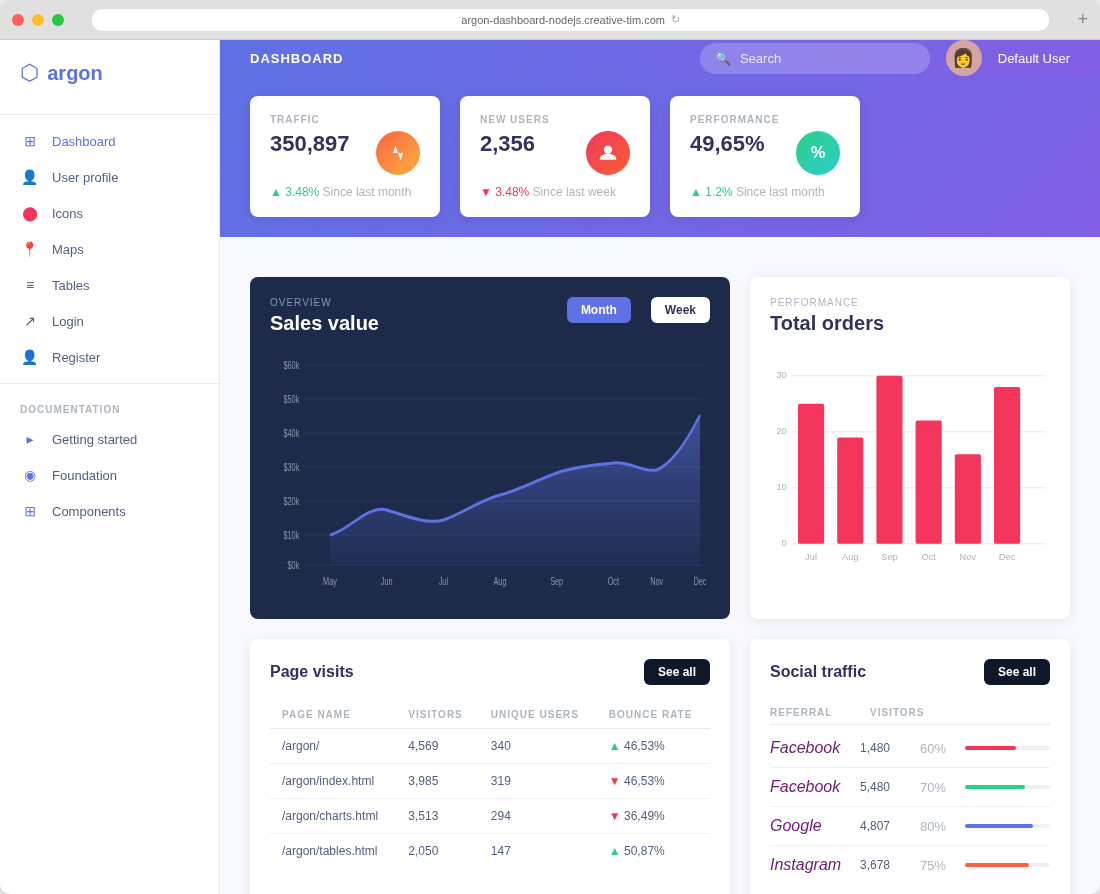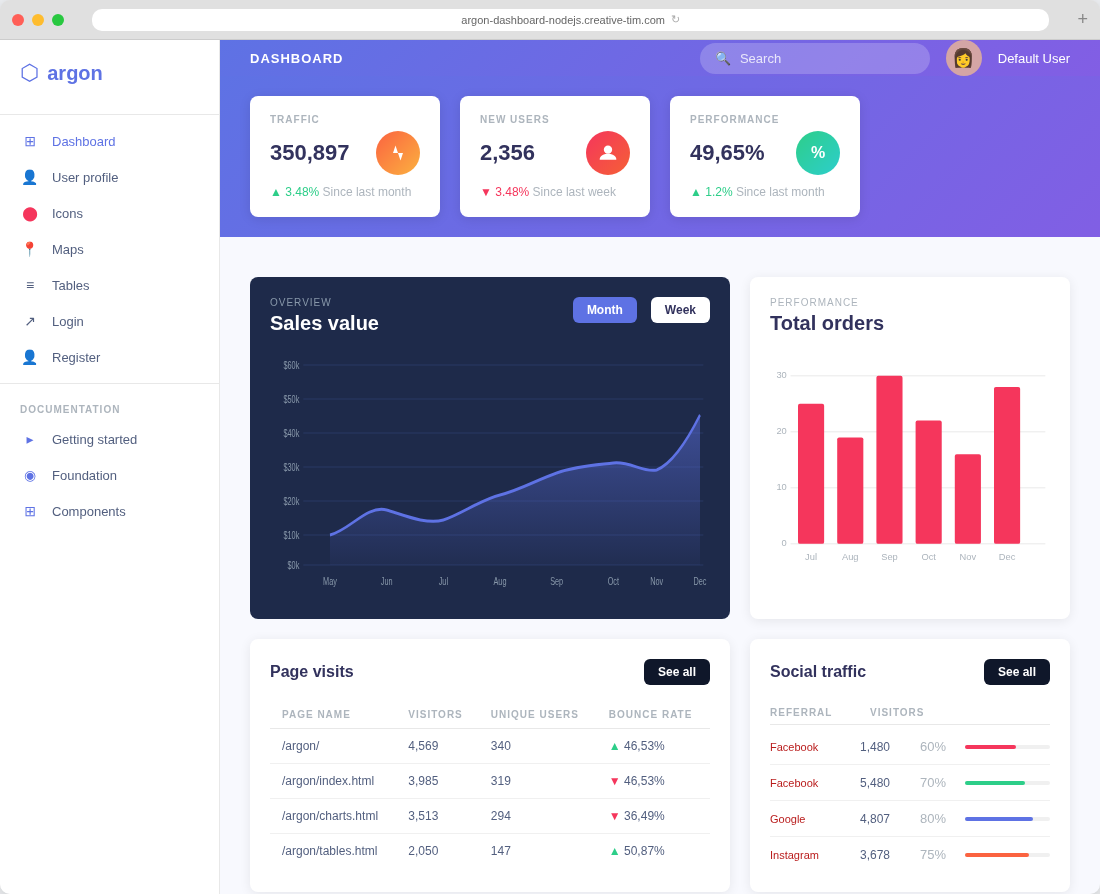--- a/index.html
+++ b/index.html
@@ -162,21 +162,20 @@
     .stat-label {
       font-size: 10px;
       font-weight: 700;
       color: #adb5bd;
       letter-spacing: 1px;
       text-transform: uppercase;
     }
     .stat-value-row {
       display: flex;
       justify-content: space-between;
-      align-items: center;
       margin-top: 6px;
     }
     .stat-value { font-size: 22px; font-weight: 700; color: #32325d; }
     .stat-icon {
       width: 44px;
       height: 44px;
       border-radius: 50%;
       display: flex;
       align-items: center;
       justify-content: center;
@@ -215,21 +214,21 @@
       color: white;
     }
     .chart-card-header {
       display: flex;
       justify-content: space-between;
       align-items: flex-start;
       margin-bottom: 20px;
     }
     .chart-overview-label { font-size: 10px; color: #8898aa; text-transform: uppercase; letter-spacing: 1px; }
     .chart-title { font-size: 20px; font-weight: 700; color: white; margin-top: 4px; }
-    .chart-toggle { display: flex; gap: 14px; }
+    .chart-toggle { display: flex; gap: 20px; }
     .toggle-btn {
       padding: 6px 14px;
       border-radius: 6px;
       font-size: 12px;
       font-weight: 600;
       cursor: pointer;
       border: none;
     }
     .toggle-btn.active { background: #5e72e4; color: white; }
     .toggle-btn.inactive { background: white; color: #32325d; }
@@ -305,21 +304,21 @@
 
     
     .social-card {
       background: white;
       border-radius: 8px;
       padding: 20px;
       box-shadow: 0 2px 12px rgba(0,0,0,0.08);
     }
     .social-row { display: flex; align-items: center; padding: 10px 0; border-bottom: 1px solid #f0f0f0; gap: 10px; }
     .social-row:last-child { border-bottom: none; }
-    .social-name { font-size: 11px; color: #b91c1c; width: 80px; }
+    .social-name { font-size: 16px; color: #701a75; width: 80px; font-style: italic; }
     .social-visitors { font-size: 12px; color: #525f7f; width: 50px; }
     .social-pct { font-size: 13px; color: #adb5bd; width: 35px; }
     .social-bar-wrap { flex: 1; height: 4px; background: #f0f0f0; border-radius: 2px; }
     .social-bar { height: 4px; border-radius: 2px; }
   </style>
 </head>
 <body>
 
 <div class="browser-chrome">
 

